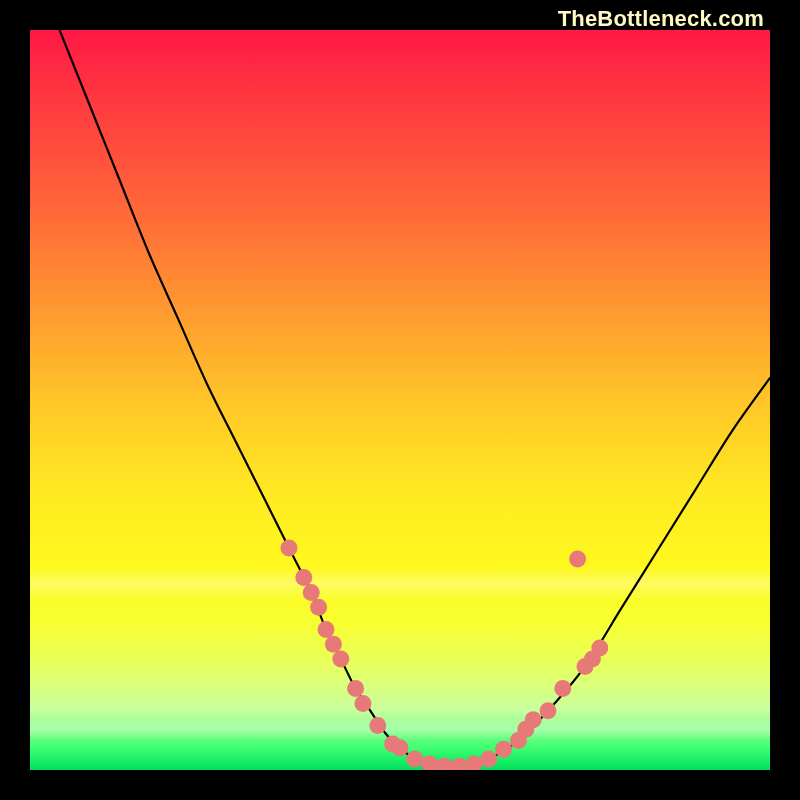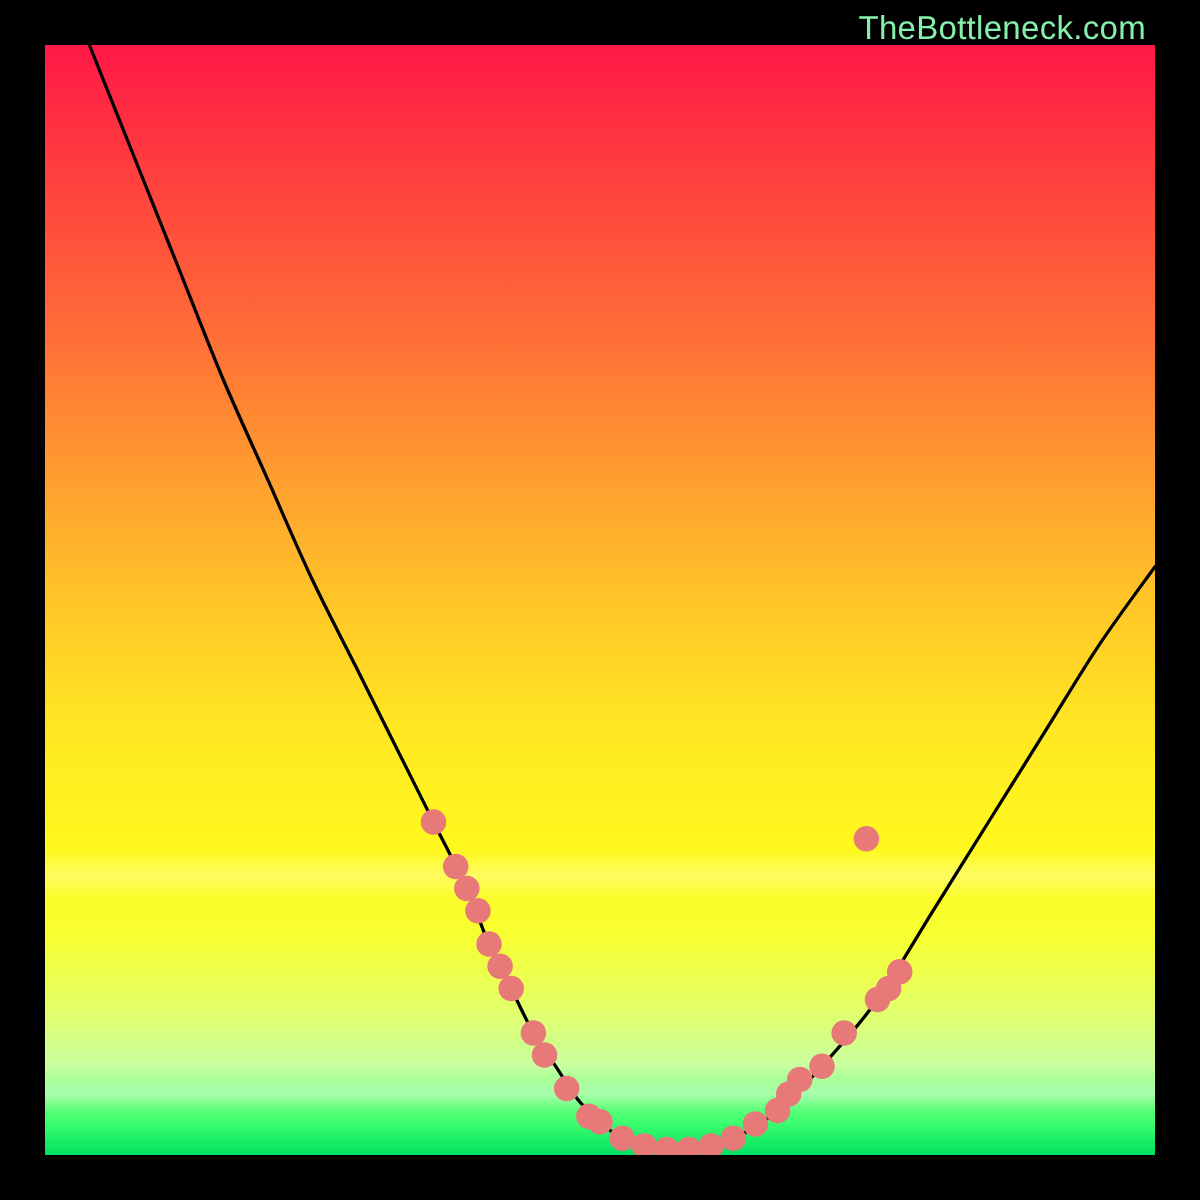--- a/index.html
+++ b/index.html
@@ -36,23 +36,23 @@
       #c8ffa0 92%,
       #3fff70 97%,
       #00e060 100%
     );
     overflow: hidden;
   }
   .watermark {
     position: absolute;
     right: 36px;
     top: 6px;
-    color: #86efac;
+    color: #fef9c3;
     font-size: 22px;
-    font-weight: 400;
+    font-weight: 700;
     letter-spacing: 0.2px;
     user-select: none;
   }
   svg.curve {
     position: absolute;
     left: 0;
     top: 0;
     width: 740px;
     height: 740px;
   }

